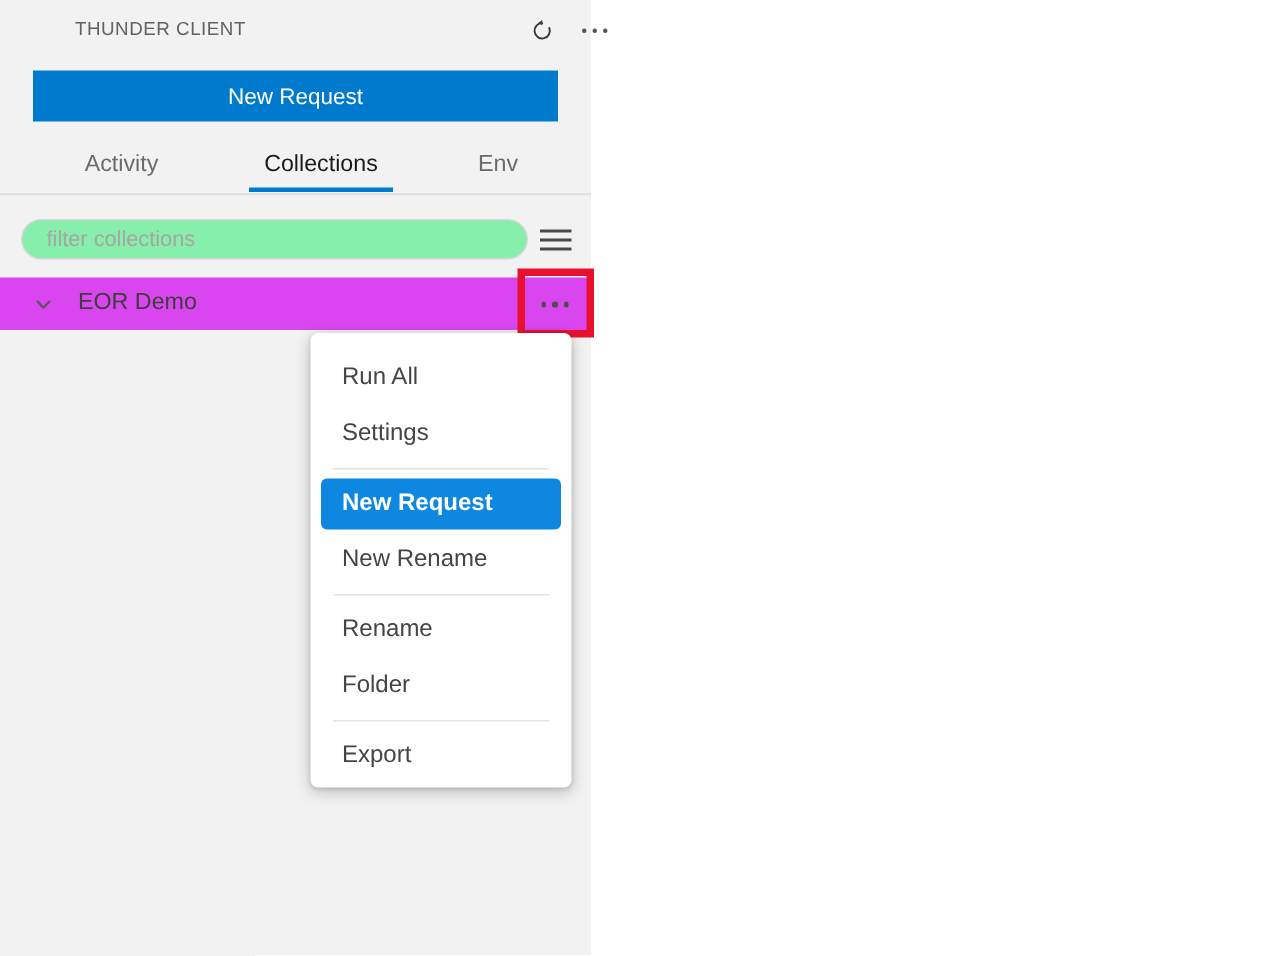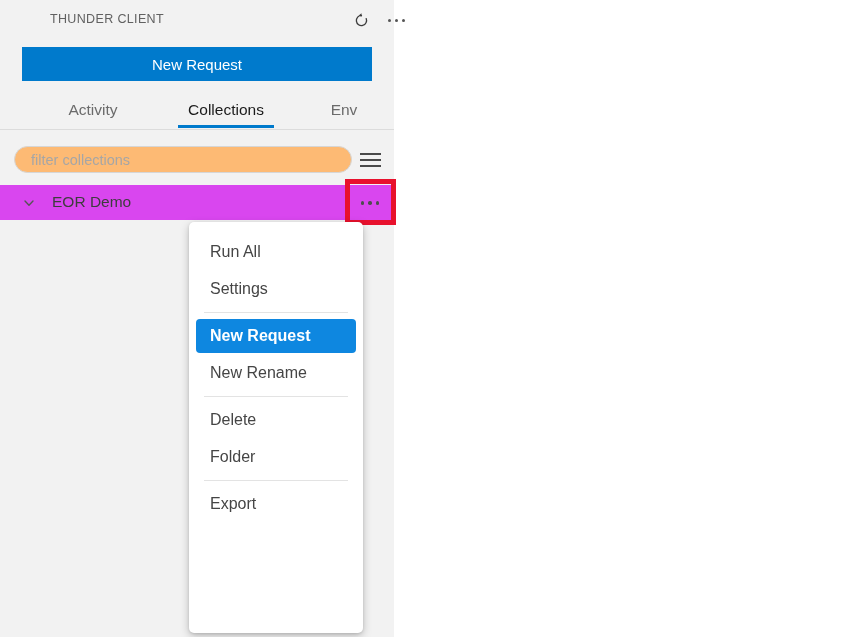--- a/index.html
+++ b/index.html
@@ -87,21 +87,21 @@
     cursor: pointer;
     padding: 0;
     display: flex;
     align-items: center;
     justify-content: center;
   }
 
   
   #tabs {
     position: absolute;
-    left: 12px;
+    left: 0;
     top: 92px;
     width: 394px;
     height: 37px;
     padding-left: 16px;
   }
   .tab {
     position: absolute;
     top: 0;
     height: 36px;
     display: flex;
@@ -148,21 +148,21 @@
   }
   #filter-input {
     position: absolute;
     left: 14px;
     top: 10px;
     width: 338px;
     height: 27px;
     box-sizing: border-box;
     border: 1px solid #d6d6d6;
     border-radius: 14px;
-    background: #fdba74;
+    background: #86efac;
     outline: none;
     font-family: "Liberation Sans", sans-serif;
     font-size: 14.5px;
     color: #3c3c3c;
     padding: 12px 16px;
   }
   #filter-input::placeholder {
     color: #a6a6a6;
   }
   #menu-toggle-btn {
@@ -235,24 +235,24 @@
     width: 51px;
     height: 46px;
     border: 5px solid #e8112d;
     box-sizing: border-box;
     pointer-events: none;
   }
 
   
   #context-menu {
     position: absolute;
-    left: 189px;
+    left: 207px;
     top: 222px;
     width: 174px;
-    height: 411px;
+    height: 303px;
     background: #ffffff;
     border-radius: 5px;
     box-shadow: 0 3px 10px rgba(0,0,0,0.22), 0 1px 3px rgba(0,0,0,0.12);
     box-sizing: border-box;
     padding: 10px 0 12px 0;
     text-align: center;
   }
   .menu-item {
     position: relative;
     height: 34px;
@@ -339,17 +339,17 @@
 
 <div id="highlight-box"></div>
 
 <div id="context-menu">
   <div class="menu-item">Run All</div>
   <div class="menu-item">Settings</div>
   <div class="menu-sep"></div>
   <div class="menu-item selected">New Request</div>
   <div class="menu-item">New Rename</div>
   <div class="menu-sep"></div>
-  <div class="menu-item">Delete</div>
+  <div class="menu-item">Rename</div>
   <div class="menu-item">Folder</div>
   <div class="menu-sep"></div>
   <div class="menu-item">Export</div>
 </div>
 
 </body></html>

